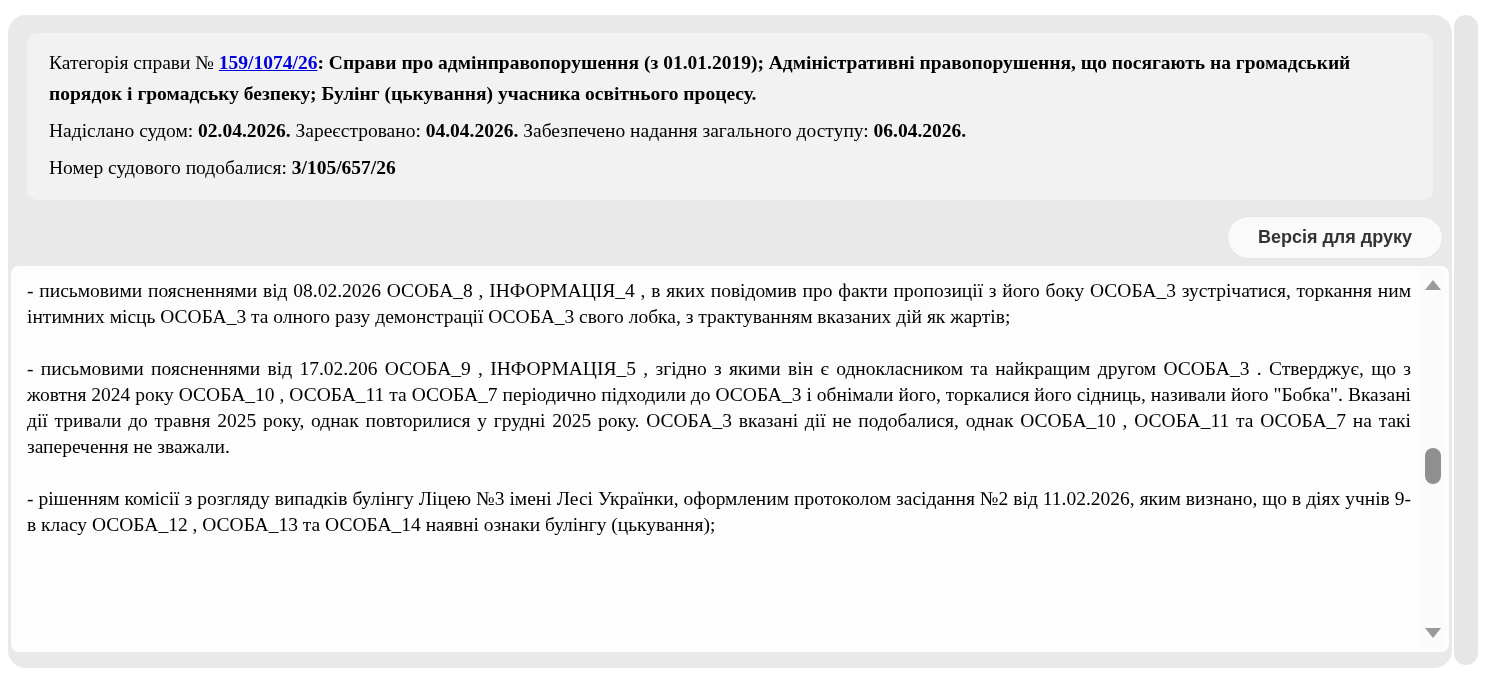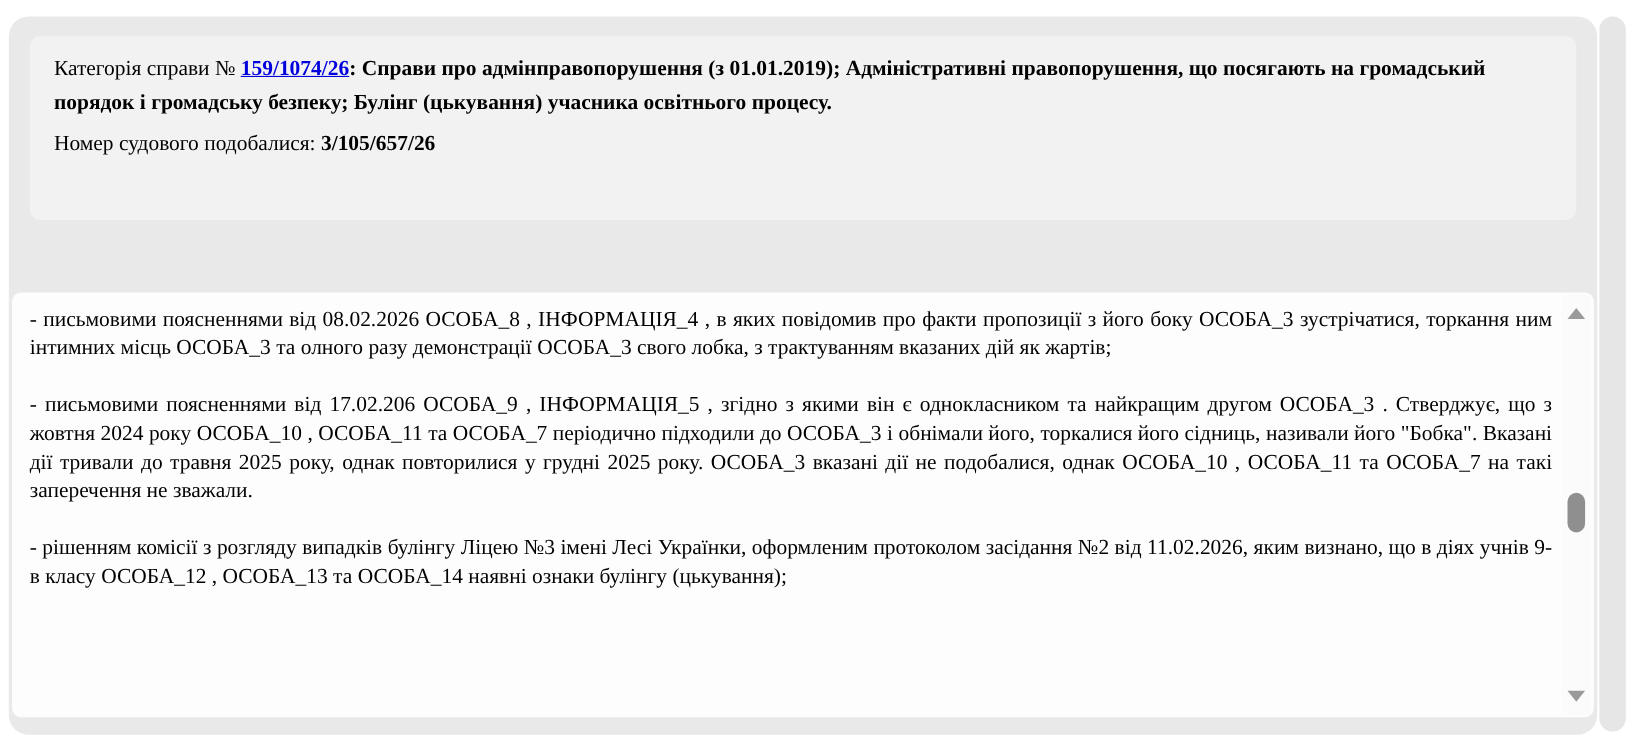--- a/index.html
+++ b/index.html
@@ -76,24 +76,31 @@
   }
 </style>
 </head>
 <body>
 
 <div class="card">
 
   <div class="header-panel">
     <p><span>Категорія справи №</span>
       <a class="case-link">159/1074/26</a><span class="b">: Справи про адмінправопорушення (з 01.01.2019); Адміністративні правопорушення, що посягають на громадський порядок і громадську безпеку; Булінг (цькування) учасника освітнього процесу.</span></p>
+    <p class="meta"><span>Надіслано судом:</span>
+      <span class="b">02.04.2026.</span>
+      <span>Зареєстровано:</span>
+      <span class="b">04.04.2026.</span>
+      <span>Забезпечено надання загального доступу:</span>
+      <span class="b">06.04.2026.</span></p>
     <p class="meta"><span>Номер судового подобалися:</span>
       <span class="b">3/105/657/26</span></p>
   </div>
 
+  <button class="print-btn">Версія для друку</button>
 
   <div class="docbox">
     <div class="doc-text">
       <p>- письмовими поясненнями від 08.02.2026 ОСОБА_8 , ІНФОРМАЦІЯ_4 , в яких повідомив про факти пропозиції з його боку ОСОБА_3 зустрічатися, торкання ним інтимних місць ОСОБА_3 та олного разу демонстрації ОСОБА_3 свого лобка, з трактуванням вказаних дій як жартів;</p>
       <p>- письмовими поясненнями від 17.02.206 ОСОБА_9 , ІНФОРМАЦІЯ_5 , згідно з якими він є однокласником та найкращим другом ОСОБА_3 . Стверджує, що з жовтня 2024 року ОСОБА_10 , ОСОБА_11 та ОСОБА_7 періодично підходили до ОСОБА_3 і обнімали його, торкалися його сідниць, називали його "Бобка". Вказані дії тривали до травня 2025 року, однак повторилися у грудні 2025 року. ОСОБА_3 вказані дії не подобалися, однак ОСОБА_10 , ОСОБА_11 та ОСОБА_7 на такі заперечення не зважали.</p>
       <p>- рішенням комісії з розгляду випадків булінгу Ліцею №3 імені Лесі Українки, оформленим протоколом засідання №2 від 11.02.2026, яким визнано, що в діях учнів 9-в класу ОСОБА_12 , ОСОБА_13 та ОСОБА_14 наявні ознаки булінгу (цькування);</p>
     </div>
     <div class="v-scrollbar">
       <div class="sb-arrow-up"></div>
       <div class="sb-thumb"></div>

